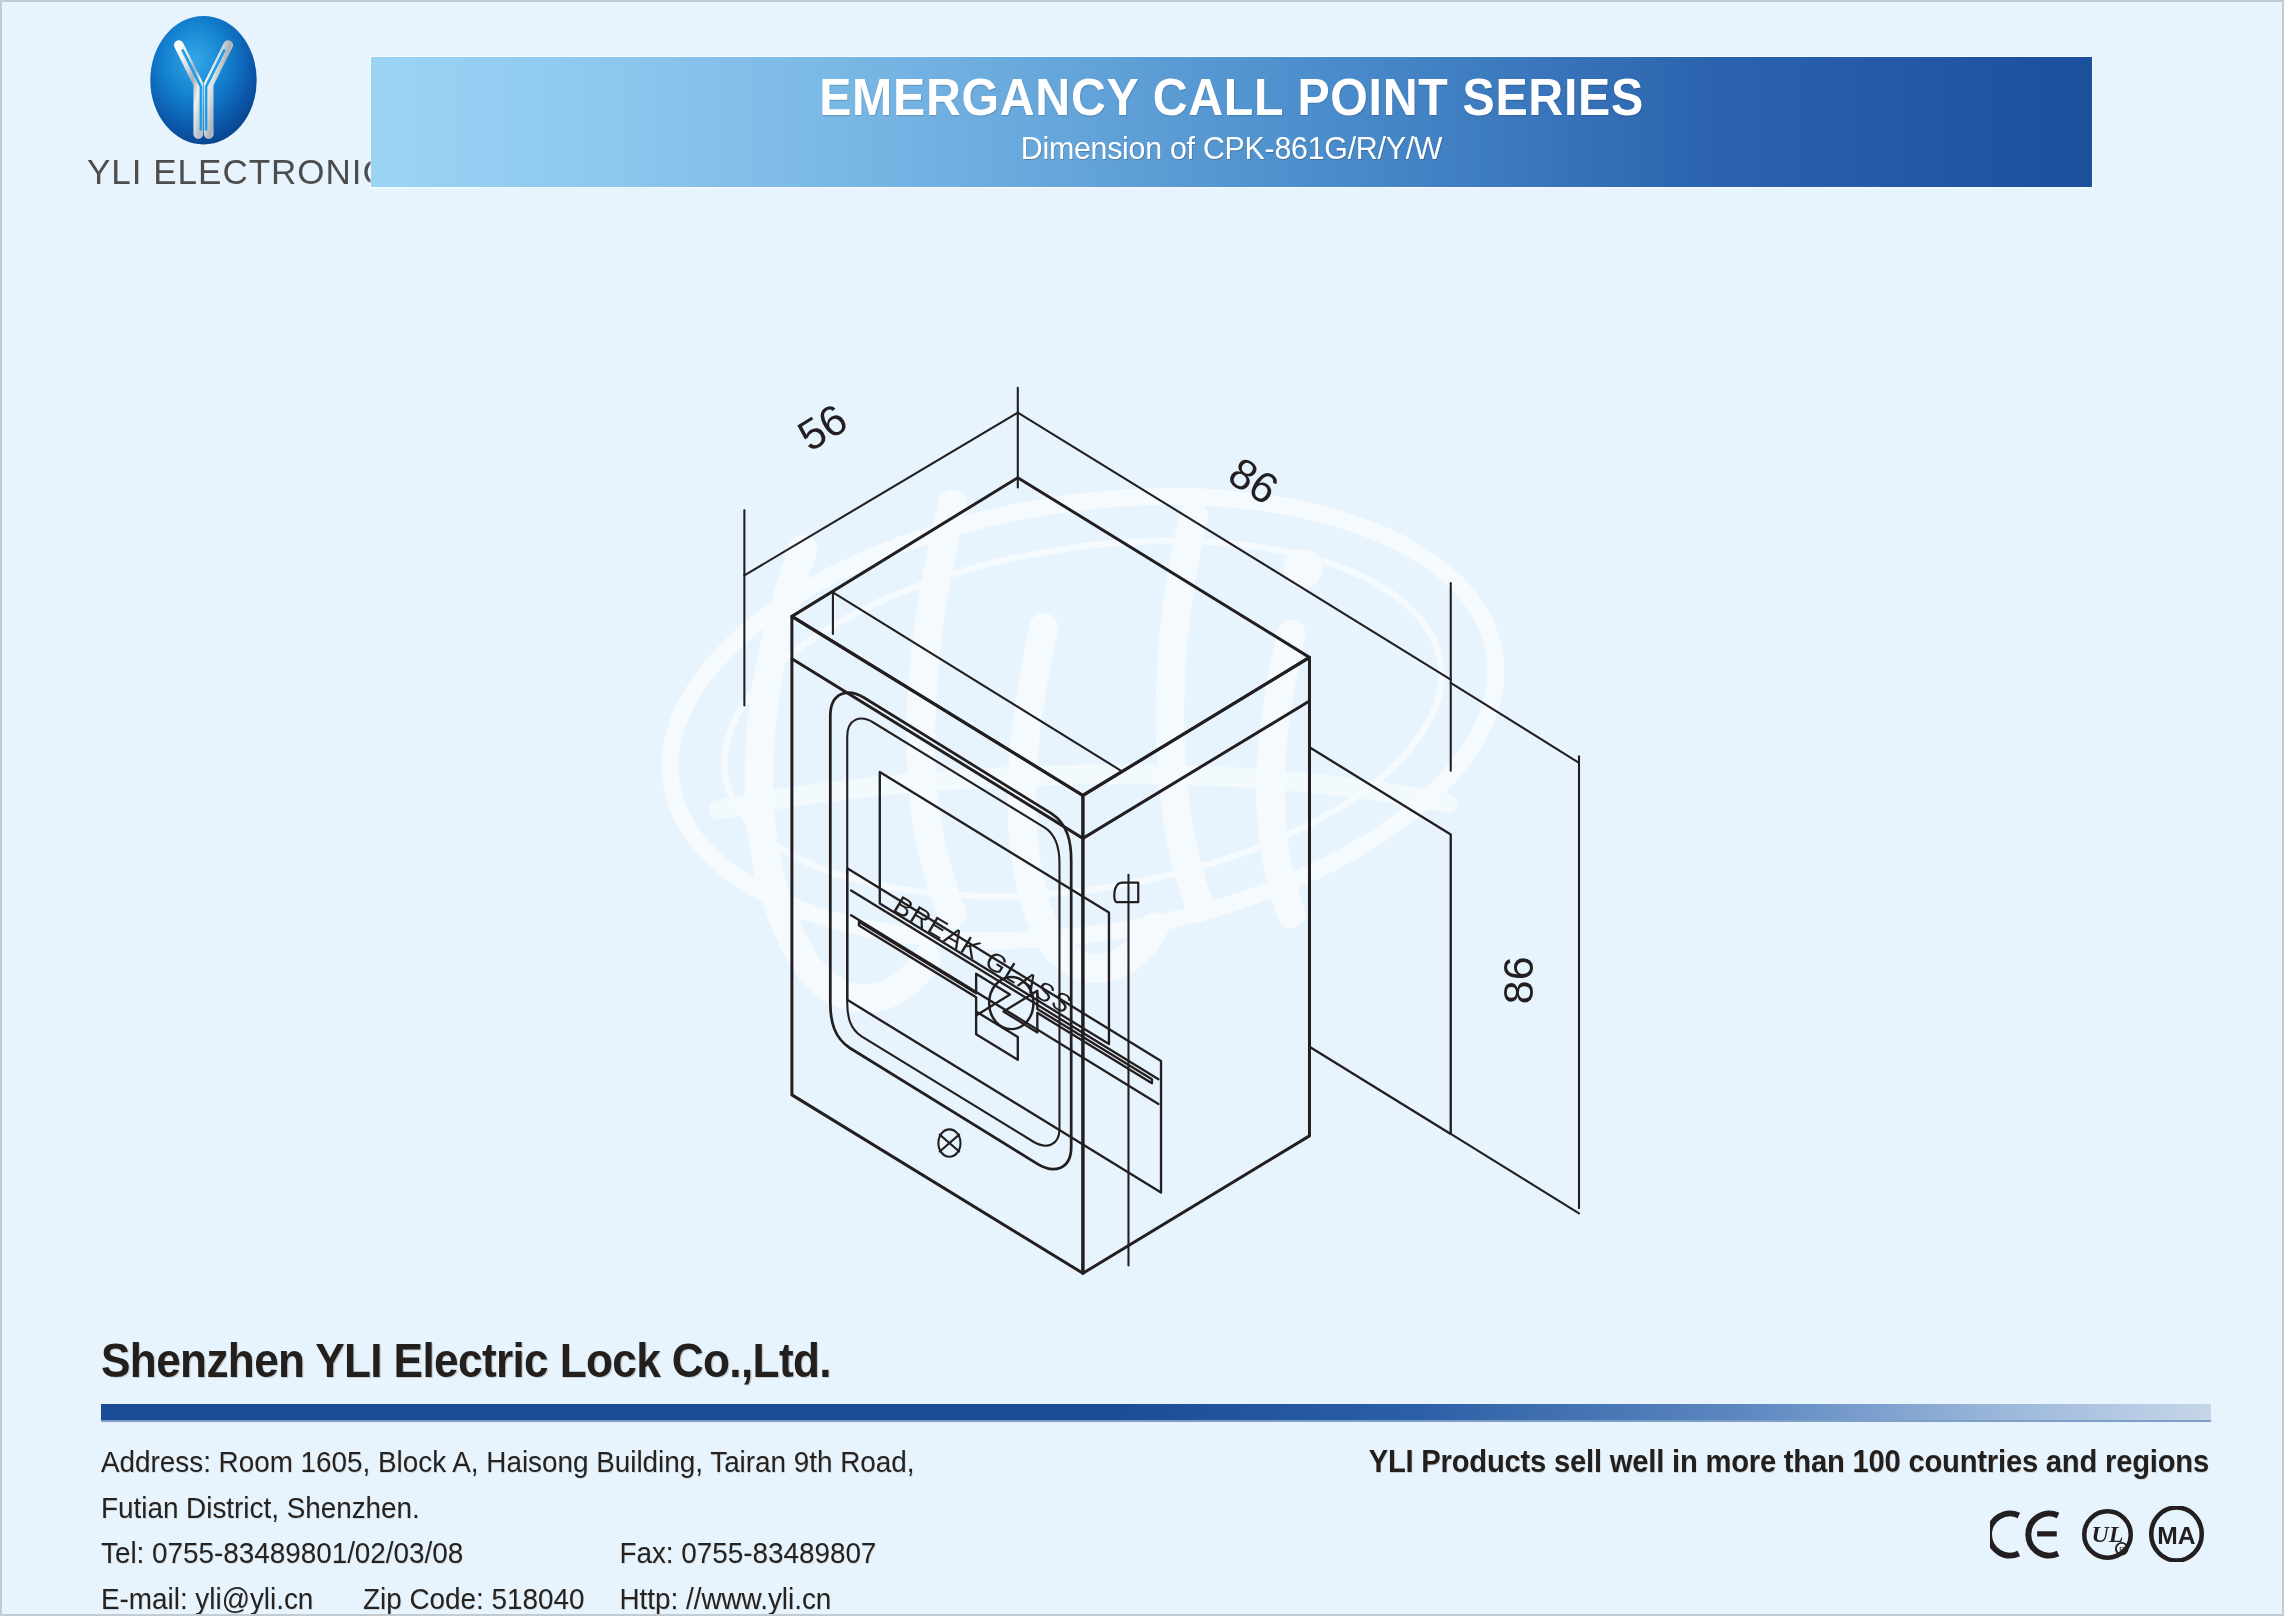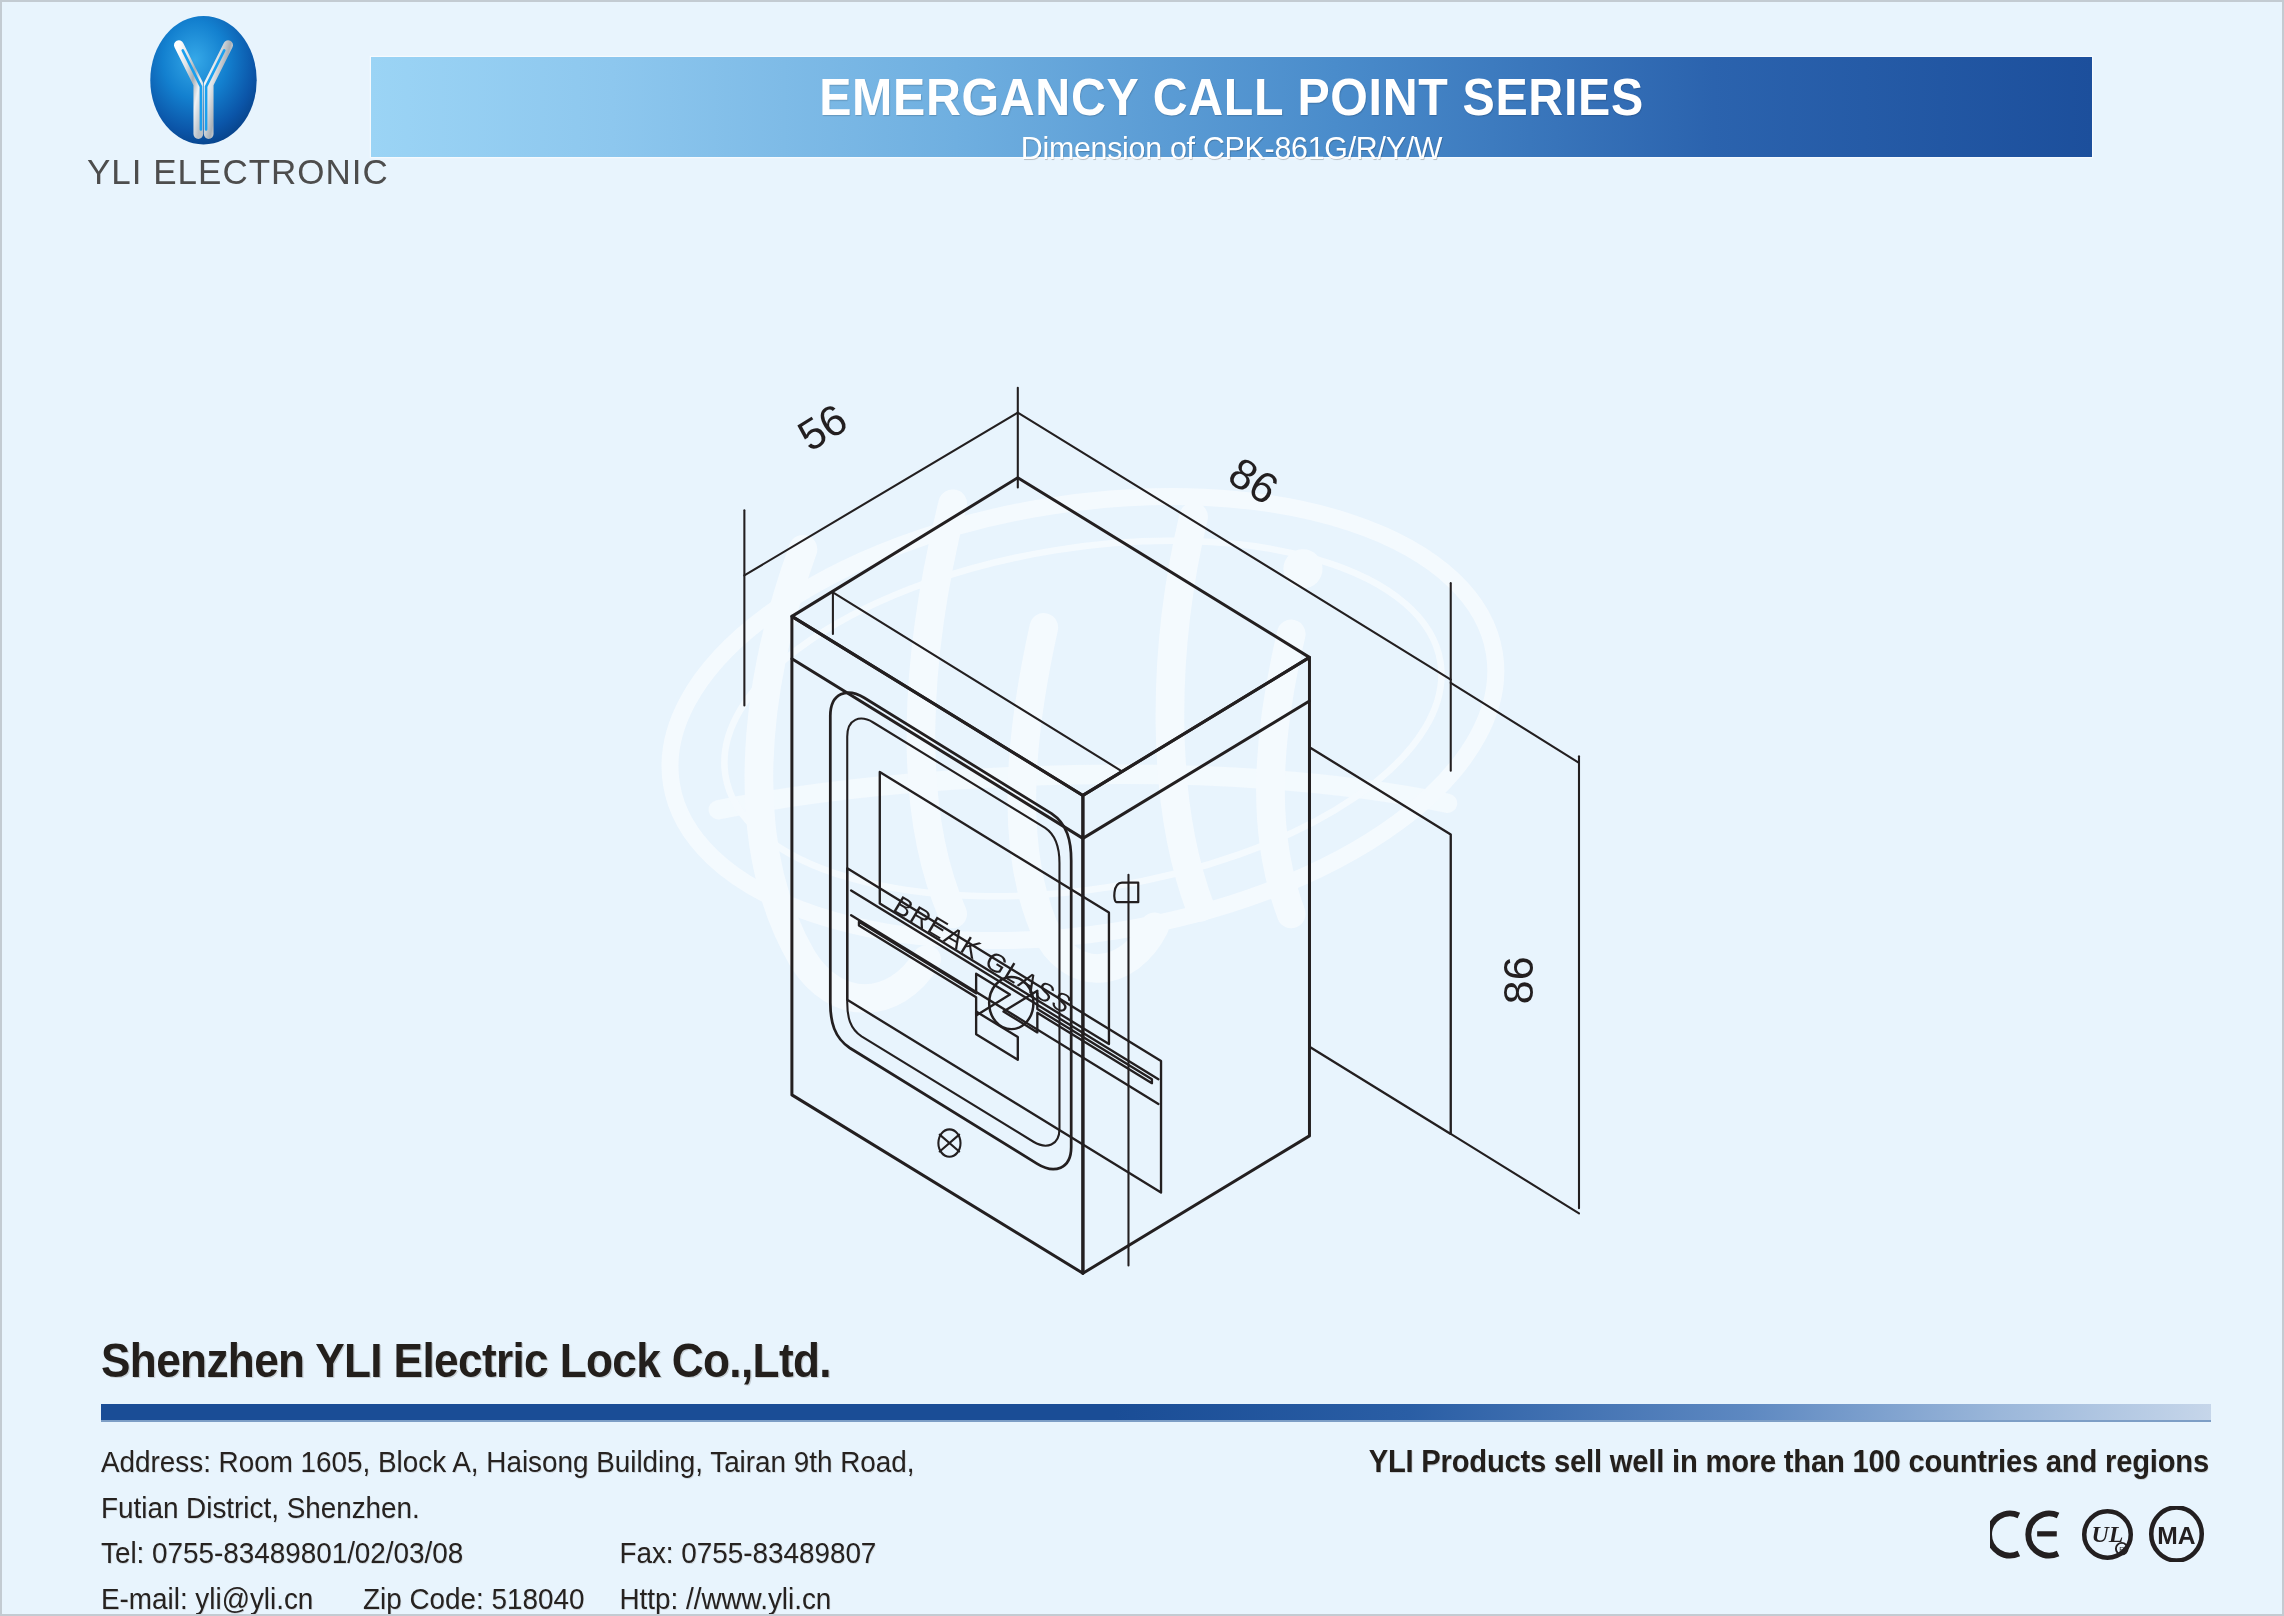--- a/index.html
+++ b/index.html
@@ -46,21 +46,21 @@
     font-family: "Liberation Sans", sans-serif;
     white-space: nowrap;
   }
 
   
   #header-banner {
     position: absolute;
     left: 369px;
     top: 55px;
     width: 1721px;
-    height: 100px;
+    height: 130px;
     background: linear-gradient(to right,
         #9bd4f5 0%, #8dc7ee 14%, #6fafe0 34%,
         #4a8ccb 56%, #2b63ae 78%, #1c4f9c 100%);
     box-shadow: 0 0 0 1.3px rgba(255,255,255,0.55);
   }
   #banner-title {
     position: absolute;
     left: 0; right: 0;
     top: 10.4px;
     text-align: center;

